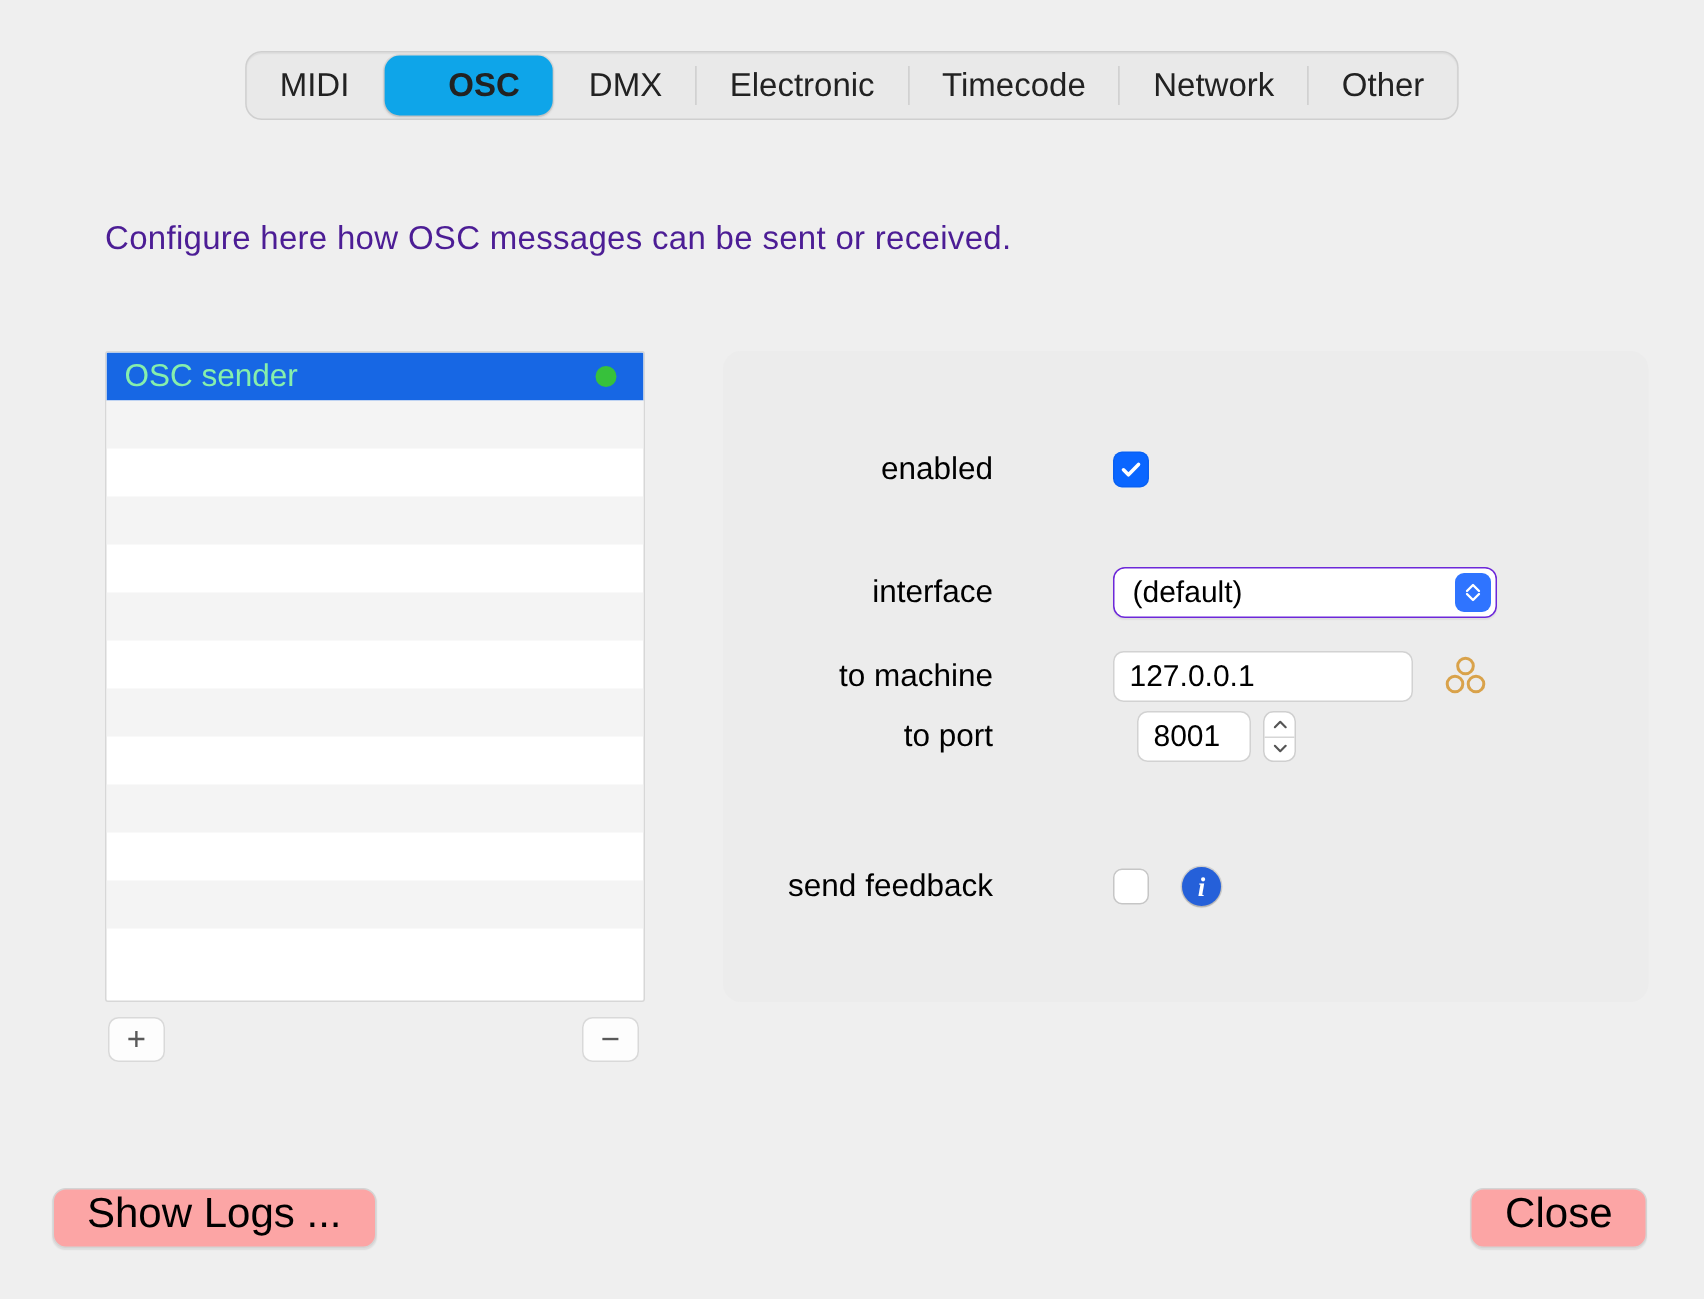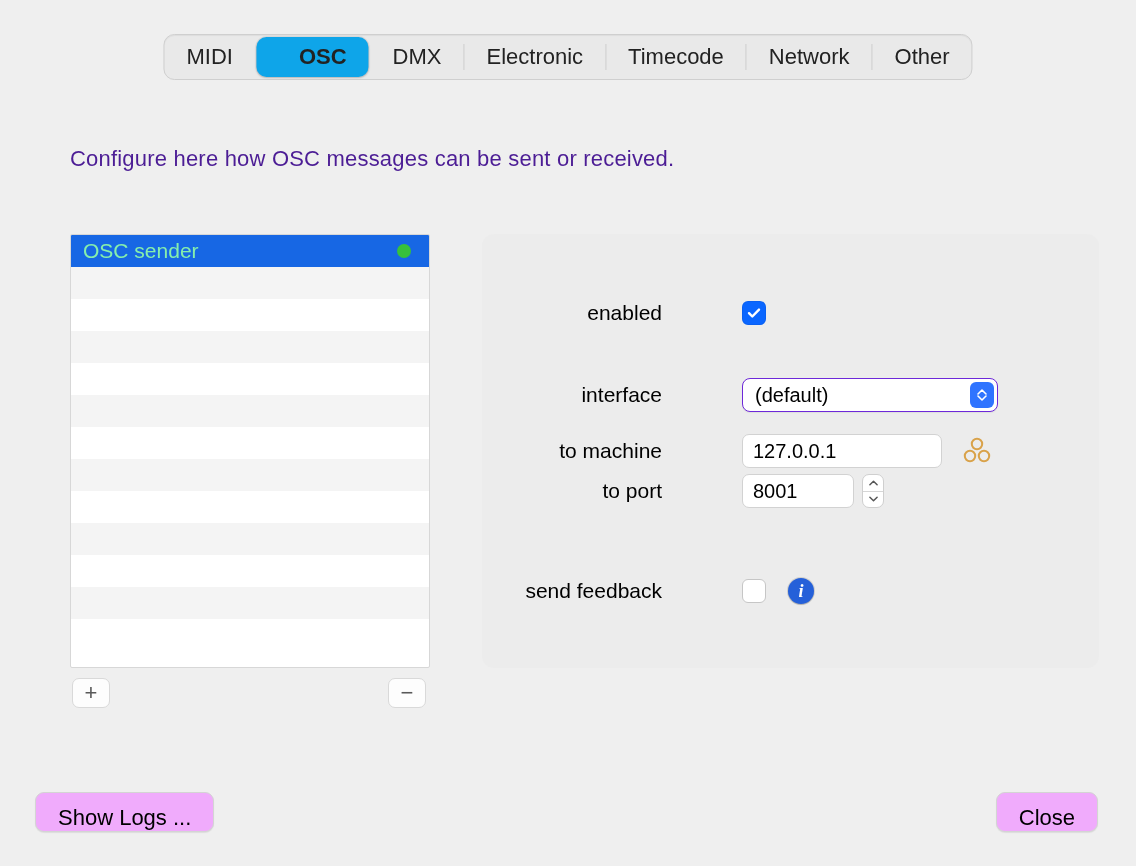--- a/index.html
+++ b/index.html
@@ -202,21 +202,21 @@
     height: 34px;
     width: 200px;
     background: #fff;
     border: 1px solid #d2d2d2;
     border-radius: 7px;
     padding: 0 10px;
     font-size: 20px;
     color: #000;
     font-family: inherit;
   }
-  .mac-text.narrow { width: 112px; }
+  .mac-text.narrow { width: 76px; margin-left: 16px; }
 
   .mac-stepper {
     margin-left: 8px;
     width: 22px; height: 34px;
     background: #fff;
     border: 1px solid #cfcfcf;
     border-radius: 7px;
     display: inline-flex;
     flex-direction: column;
   }
@@ -251,26 +251,26 @@
     font-weight: 700;
     font-size: 18px;
     box-shadow: 0 0 0 1px rgba(0,0,0,0.12), 0 1px 1px rgba(0,0,0,0.15);
   }
 
   
   .footer-btn {
     position: absolute;
     height: 40px;
     padding: 0 22px;
-    background: #f0abfc;
+    background: #fca5a5;
     border: 1px solid #d4d4d4;
     border-radius: 9px;
-    font-size: 22px;
-    display: flex;
-    align-items: flex-end;
+    font-size: 28px;
+    display: flex;
+    align-items: flex-start;
     justify-content: center;
     box-shadow: 0 1px 1px rgba(0,0,0,0.08);
     cursor: default;
   }
   .show-logs { top: 792px; left: 35px; }
   .close-btn { top: 792px; right: 38px; }
 </style>
 </head>
 <body>
 

